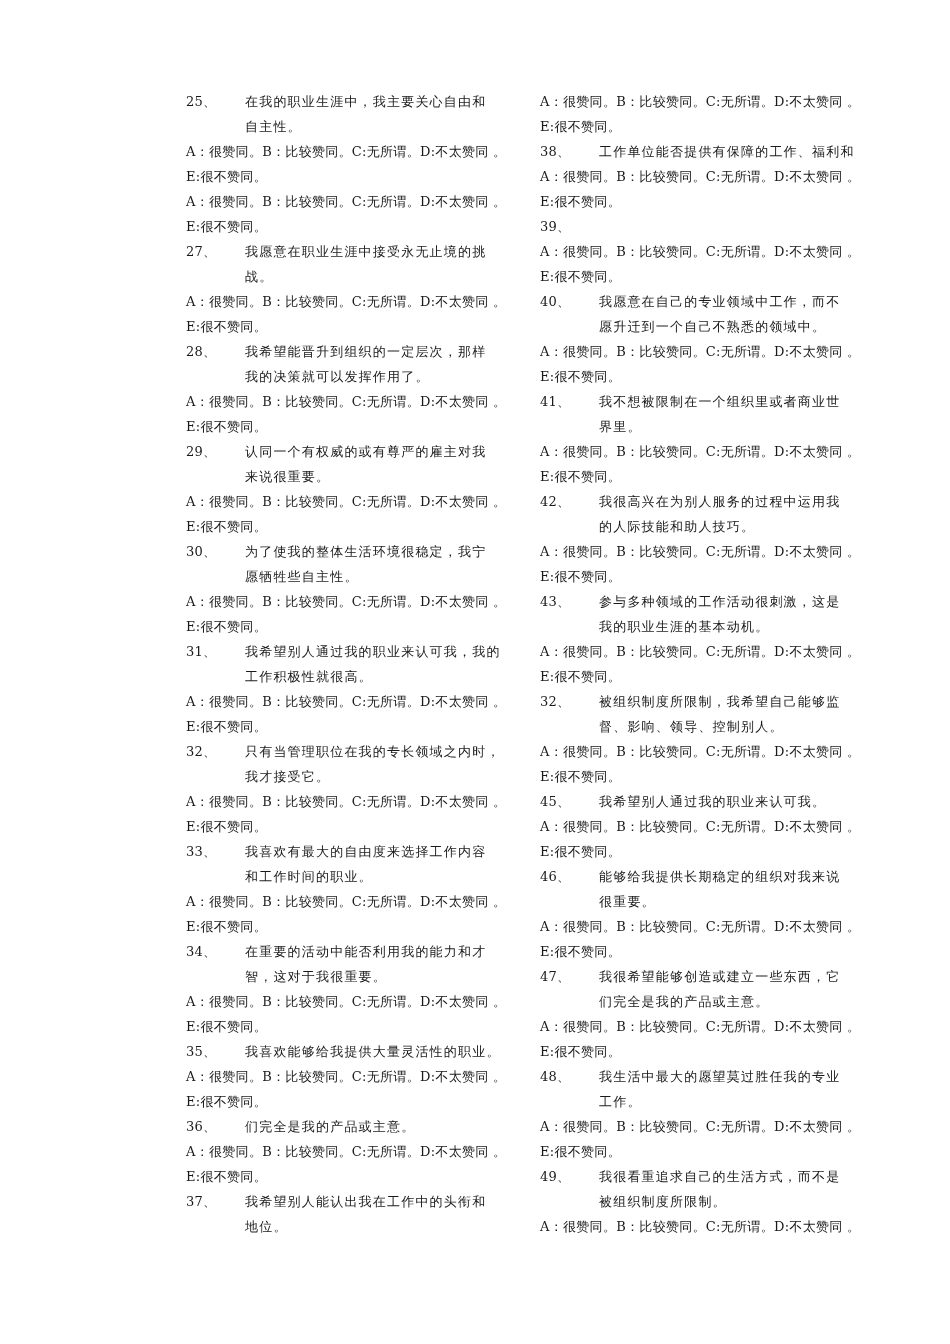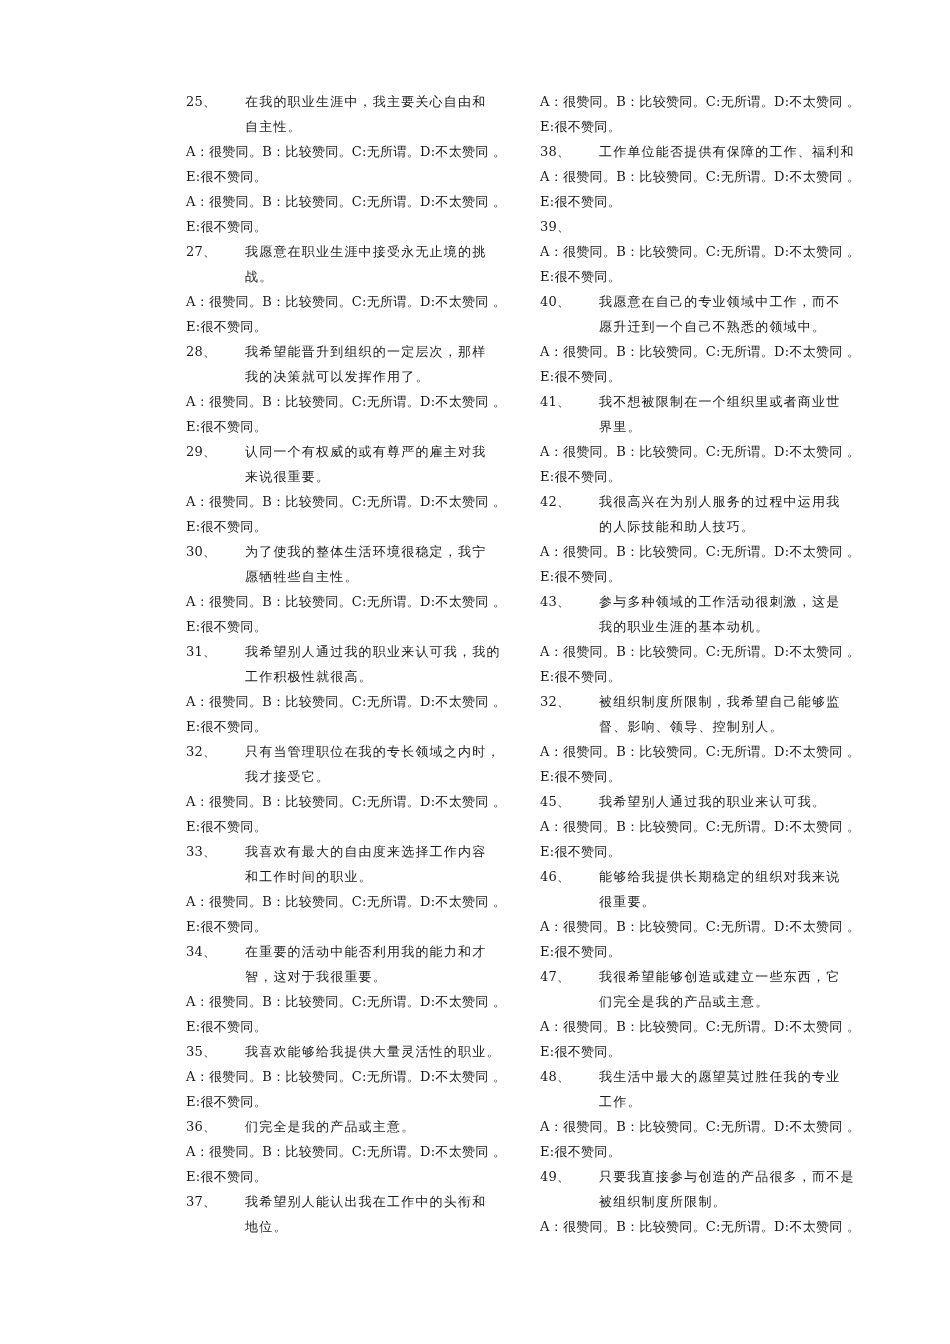--- a/index.html
+++ b/index.html
@@ -228,19 +228,19 @@
           <span class="q-num">48、</span>
           <span class="q-text">我生活中最大的愿望莫过胜任我的专业</span>
         </div>
         <div class="line cont">工作。</div>
       </div>
       <div class="line opt">A：很赞同。B：比较赞同。C:无所谓。D:不太赞同 。</div>
       <div class="line opt">E:很不赞同。</div>
       <div>
         <div class="line q-line">
           <span class="q-num">49、</span>
-          <span class="q-text">只要我直接参与创造的产品很多，而不是</span>
+          <span class="q-text">我很看重追求自己的生活方式，而不是</span>
         </div>
         <div class="line cont">被组织制度所限制。</div>
       </div>
       <div class="line opt">A：很赞同。B：比较赞同。C:无所谓。D:不太赞同 。</div>
     </div>
 </div>
 
 </body></html>

